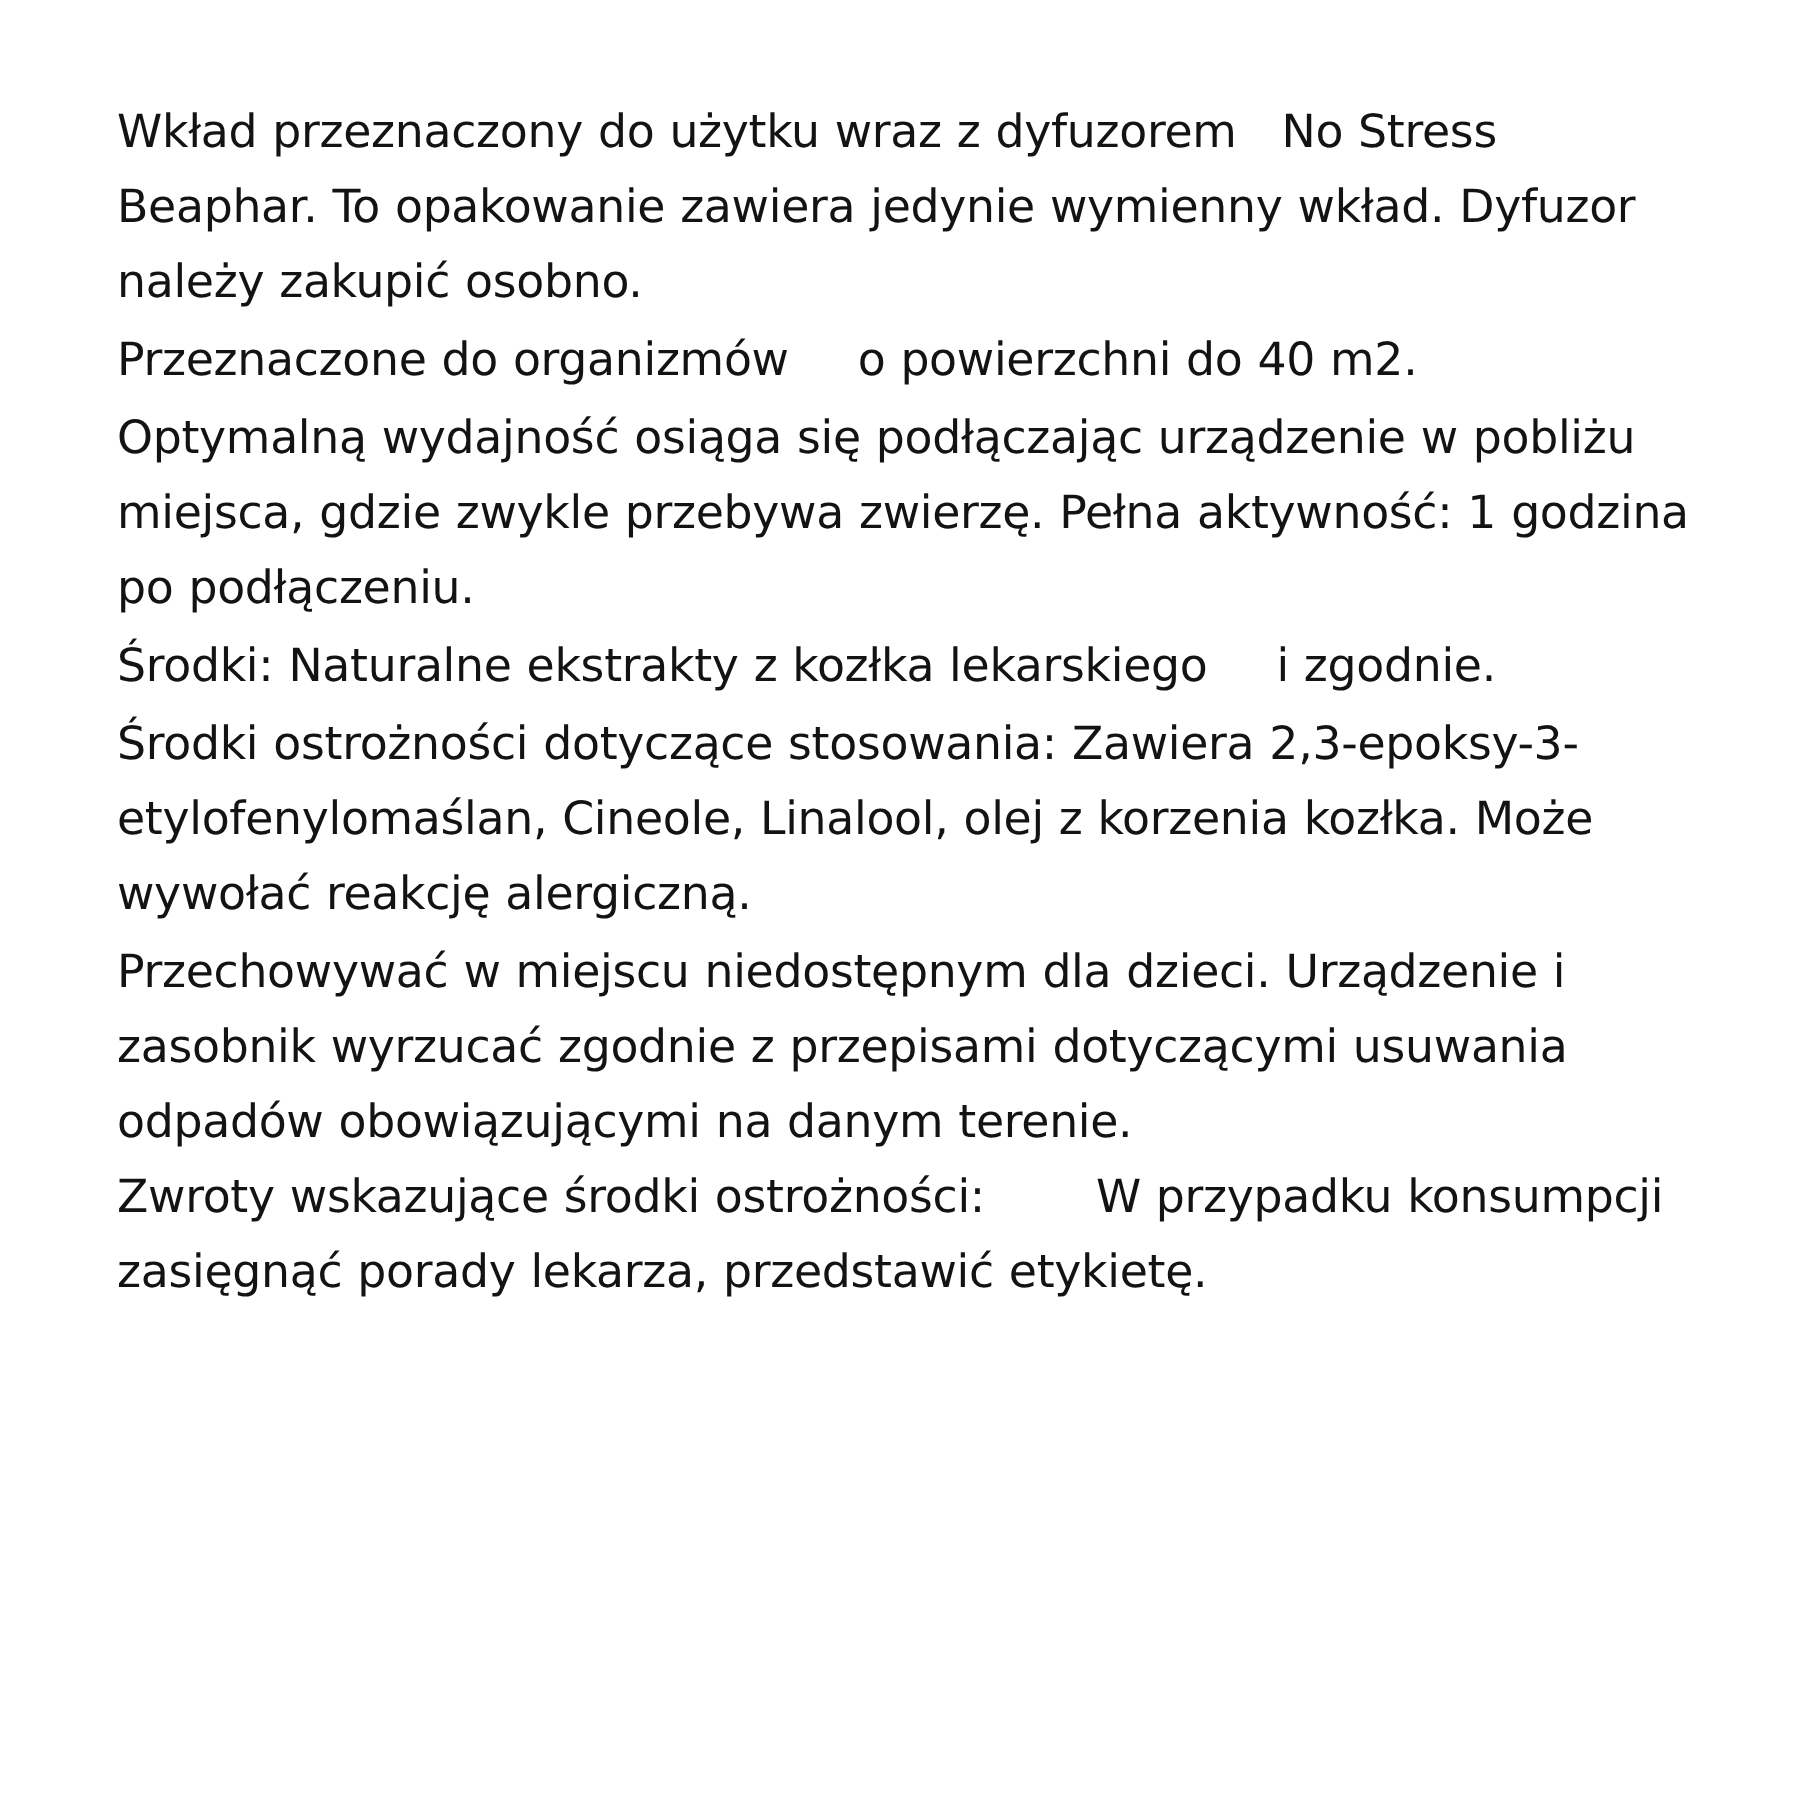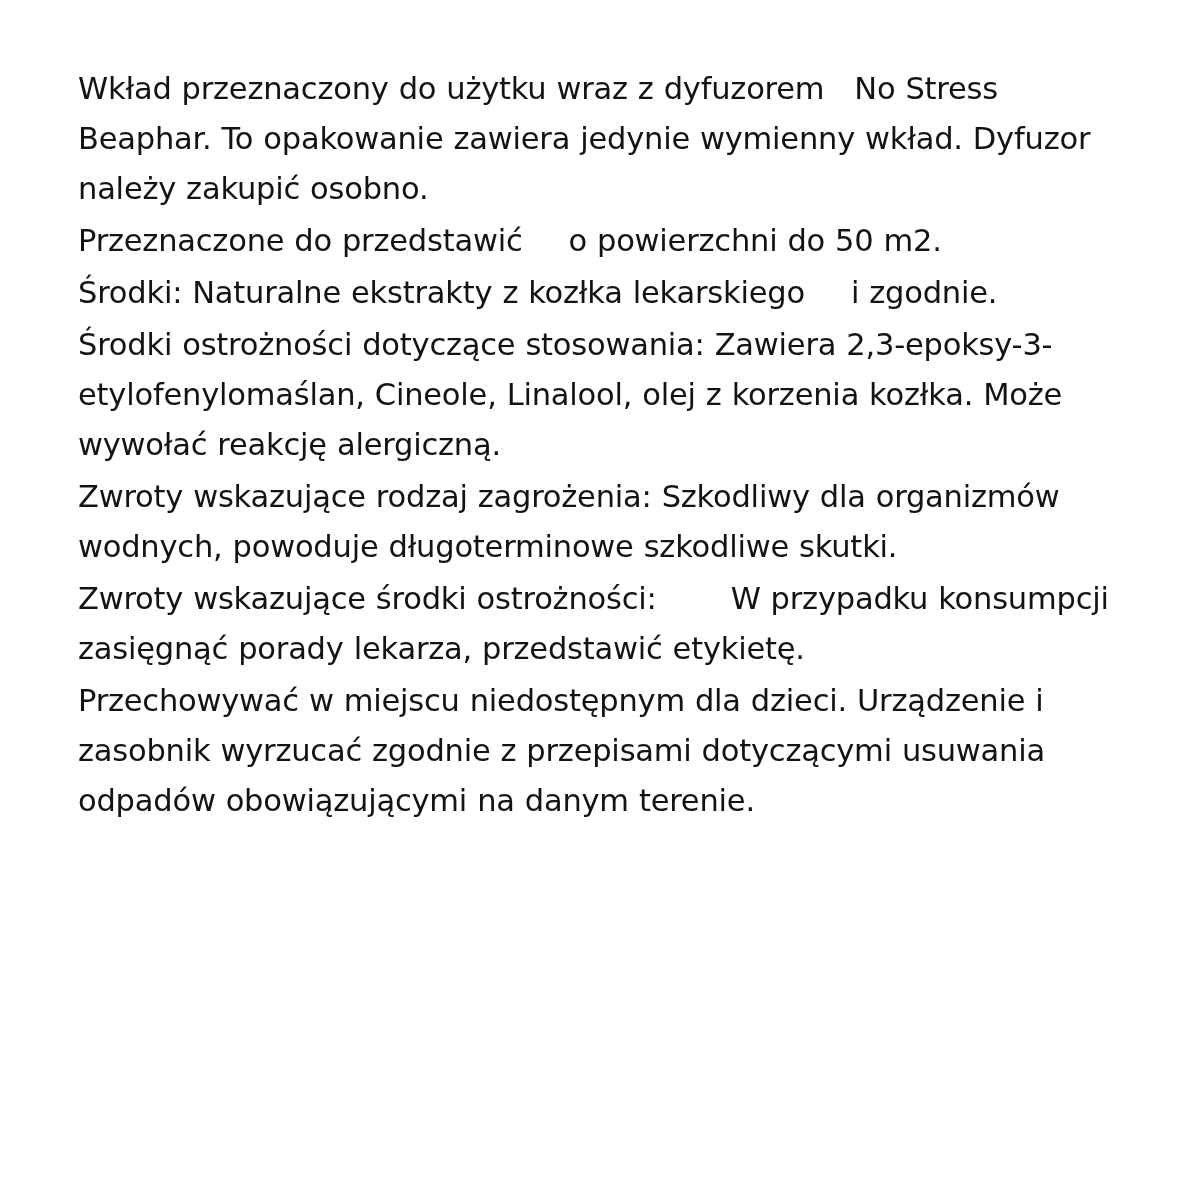--- a/index.html
+++ b/index.html
@@ -50,37 +50,37 @@
 <body>
 
 <div class="label-sheet">
 
   <p class="para">
     <span>Wkład przeznaczony do użytku wraz z dyfuzorem</span><span class="gap-inline-sm"></span><span>No Stress Beaphar. To opakowanie zawiera jedynie wymienny wkład. Dyfuzor należy zakupić osobno.</span>
   </p>
 
 
   <p class="para">
-    <span>Przeznaczone do przedstawić</span><span class="gap-inline"></span><span>o powierzchni do 50 m2.</span>
+    <span>Przeznaczone do organizmów</span><span class="gap-inline"></span><span>o powierzchni do 40 m2.</span>
   </p>
 
+  <p class="para">
+    <span>Optymalną wydajność osiąga się podłączając urządzenie w pobliżu miejsca, gdzie zwykle przebywa zwierzę. Pełna aktywność: 1 godzina po podłączeniu.</span>
+  </p>
 
   <p class="para">
     <span>Środki: Naturalne ekstrakty z kozłka lekarskiego</span><span class="gap-inline"></span><span>i zgodnie.</span>
   </p>
 
   <p class="para">
     <span>Środki ostrożności dotyczące stosowania: Zawiera 2,3-epoksy-3-etylofenylomaślan, Cineole, Linalool, olej z korzenia kozłka. Może wywołać reakcję alergiczną.</span>
   </p>
 
-  <p class="para">
-    <span>Zwroty wskazujące rodzaj zagrożenia: Szkodliwy dla organizmów wodnych, powoduje długoterminowe szkodliwe skutki.</span>
+
+  <p class="para tight">
+    <span>Przechowywać w miejscu niedostępnym dla dzieci. Urządzenie i zasobnik wyrzucać zgodnie z przepisami dotyczącymi usuwania odpadów obowiązującymi na danym terenie.</span>
   </p>
 
   <p class="para">
     <span>Zwroty wskazujące środki ostrożności:</span><span class="gap-inline-lg"></span><span>W przypadku konsumpcji zasięgnąć porady lekarza, przedstawić etykietę.</span>
   </p>
 
-  <p class="para tight">
-    <span>Przechowywać w miejscu niedostępnym dla dzieci. Urządzenie i zasobnik wyrzucać zgodnie z przepisami dotyczącymi usuwania odpadów obowiązującymi na danym terenie.</span>
-  </p>
-
 </div>
 
 </body></html>

